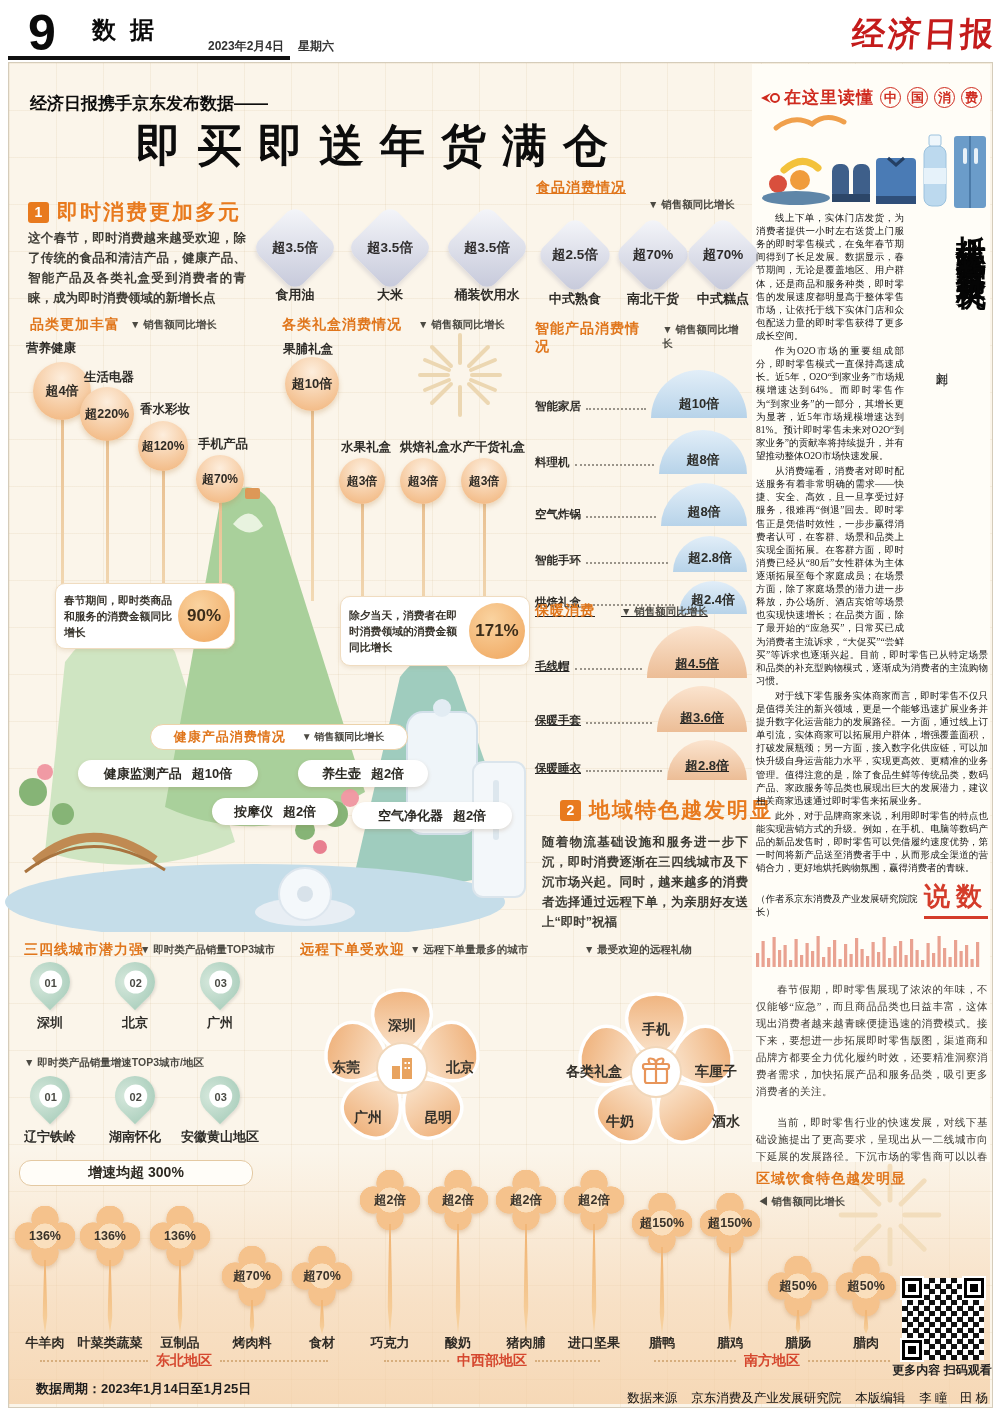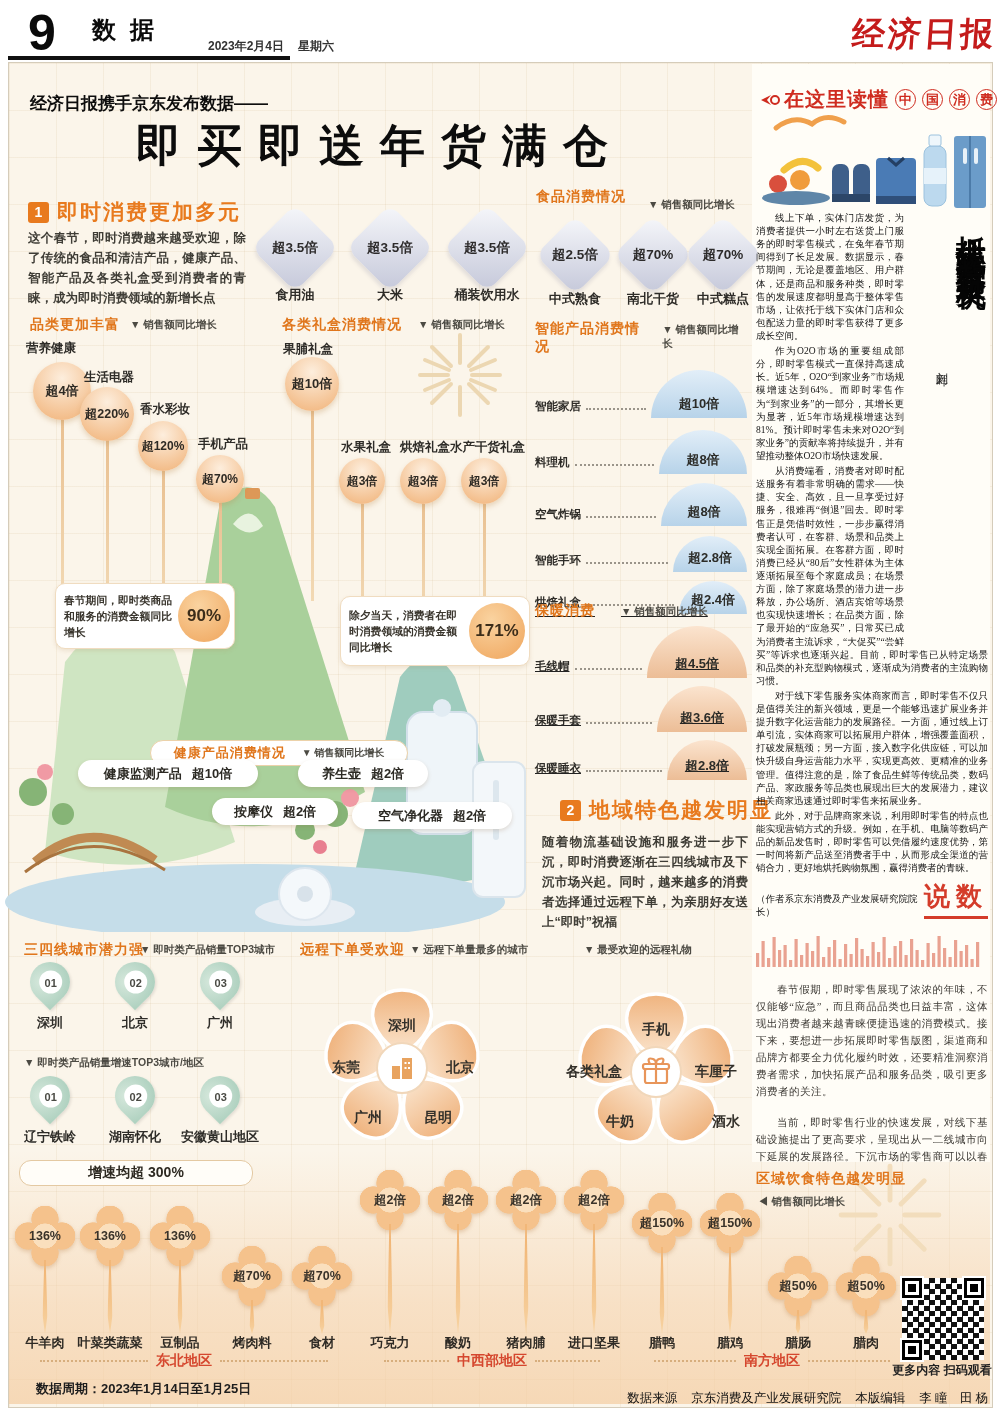--- a/index.html
+++ b/index.html
@@ -58,21 +58,21 @@
   
   .callout{background:#fff;border:1px solid #f0dcc0;border-radius:10px;box-shadow:0 2px 4px rgba(180,140,90,.18);
            display:flex;align-items:center;padding:6px 8px;gap:4px;}
   .callout .txt{font-size:10.8px;line-height:1.5;font-weight:bold;color:#3a362e;}
   .cvalue{border-radius:50%;background:radial-gradient(circle at 40% 30%,#fad3a0,#efa55c);
           display:flex;align-items:center;justify-content:center;font-weight:900;color:#3c2d1a;flex:none;}
   .pill{background:#fff;border-radius:14px;box-shadow:0 2px 4px rgba(140,100,60,.2);
         display:flex;align-items:center;justify-content:center;gap:10px;font-size:13px;font-weight:bold;color:#2c2a24;}
   .pill .val{color:#2c2a24;}
   .pill-title{background:#fff;border:1px solid #ecd2aa;border-radius:13px;display:flex;align-items:center;
-        justify-content:center;gap:16px;margin-top:16px;}
+        justify-content:center;gap:16px;}
   
   .pin-item{position:absolute;width:84px;text-align:center;}
   .pin{width:40px;height:40px;margin:0 auto;border-radius:50% 50% 50% 0;transform:rotate(-45deg);
        background:radial-gradient(circle at 35% 35%,#d6e8dc,#a3cab7);box-shadow:0 2px 3px rgba(0,0,0,.1);
        display:flex;align-items:center;justify-content:center;}
   .pin-c{width:23px;height:23px;background:#fff;border-radius:50%;transform:rotate(45deg);
          display:flex;align-items:center;justify-content:center;font-size:11px;font-weight:bold;color:#4a4a44;}
   .pin-item .plab{margin-top:12px;font-size:13px;font-weight:bold;color:#2e2c28;white-space:nowrap;}
   .noteband{border:1px solid #e4c9a2;background:#fffdf8;border-radius:12px;display:flex;align-items:center;
          justify-content:center;font-size:14px;font-weight:bold;color:#2e2a22;}
@@ -96,21 +96,21 @@
   .bloom span{position:relative;font-size:12.5px;font-weight:bold;color:#3a332a;}
   .stem{position:absolute;left:50%;transform:translateX(-50%);top:calc(var(--fy) + 54px);height:var(--sh);
         width:11px;background:linear-gradient(180deg,#f0b270,#f7d3a2);
         clip-path:polygon(44% 0,56% 0,72% 75%,50% 100%,28% 75%);}
   .bc-lab{position:absolute;top:164px;width:100%;text-align:center;font-size:13px;font-weight:bold;
         color:#2e2a24;white-space:nowrap;}
   .region{position:absolute;display:flex;align-items:center;gap:8px;font-size:14px;font-weight:bold;color:#d5472e;}
   .region::before,.region::after{content:"";flex:1;border-top:2px dotted #d7ae7d;}
   
   .badge{left:760px;top:86px;display:flex;align-items:center;gap:4px;}
-  .badge .pre{font-size:20px;font-weight:900;color:#cf2b1f;letter-spacing:1px;}
+  .badge .pre{font-size:17px;font-weight:900;color:#cf2b1f;letter-spacing:1px;}
   .badge .circ{width:19px;height:19px;border:1.5px solid #cf2b1f;border-radius:50%;color:#cf2b1f;
         font-size:13px;font-weight:900;display:flex;align-items:center;justify-content:center;margin-left:2px;}
   .artcol{left:756px;top:212px;width:232px;height:950px;overflow:hidden;}
   .tfloat{float:right;width:84px;height:424px;display:flex;justify-content:flex-end;}
   .vtitle{writing-mode:vertical-rl;font-size:30px;font-weight:900;letter-spacing:4px;line-height:1.1;color:#050505;}
   .vauthor{writing-mode:vertical-rl;font-size:12px;letter-spacing:4px;color:#222;margin:150px 5px 0 0;}
   p.art{margin:0 0 2px 0;text-indent:2em;font:9.5px/1.38 "Liberation Serif",serif;text-align:justify;color:#141414;}
   .attrow{display:flex;align-items:flex-end;margin-top:4px;}
   .attr{flex:1;font:9.5px/1.4 "Liberation Serif",serif;color:#141414;}
   .shuoshu{font-size:26px;font-weight:900;color:#d43c2a;letter-spacing:6px;border-bottom:3px solid #d43c2a;
@@ -246,21 +246,21 @@
   <div class="abs dia dia-l" style="left:345px;top:203px;">
       <span>超3.5倍</span>
     </div>
   <div class="abs dia dia-l" style="left:442px;top:203px;">
       <span>超3.5倍</span>
     </div>
   <div class="abs dlabel" style="left:250px;top:286px;width:90px;">食用油</div>
   <div class="abs dlabel" style="left:345px;top:286px;width:90px;">大米</div>
   <div class="abs dlabel" style="left:442px;top:286px;width:90px;">桶装饮用水</div>
 
-  <div class="abs otitle" style="left:536px;top:188px;">食品消费情况</div>
+  <div class="abs otitle" style="left:536px;top:179px;text-decoration:underline;">食品消费情况</div>
   <div class="abs legend" style="left:648px;top:198px;">▼ 销售额同比增长</div>
   <div class="abs dia dia-s" style="left:534px;top:214px;">
       <span>超2.5倍</span>
     </div>
   <div class="abs dia dia-s" style="left:612px;top:214px;">
       <span>超70%</span>
     </div>
   <div class="abs dia dia-s" style="left:682px;top:214px;">
       <span>超70%</span>
     </div>

